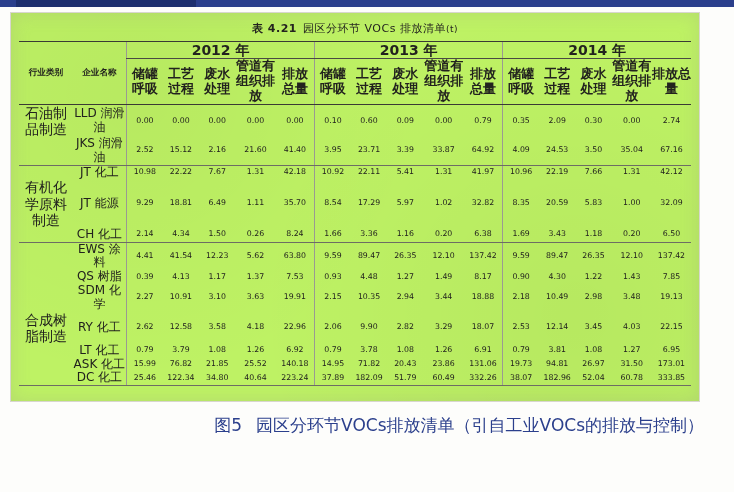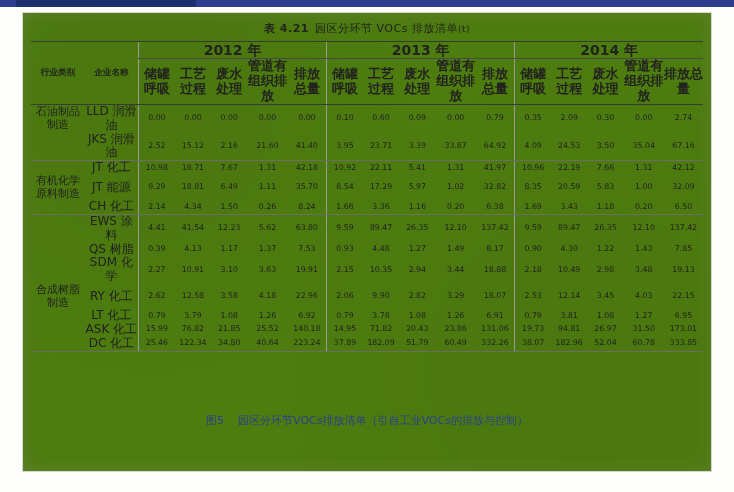--- a/index.html
+++ b/index.html
@@ -31,25 +31,25 @@
   .top-rule-inner {
     position: absolute;
     left: 16px;
     top: 0;
     width: 180px;
     height: 7px;
     background: #1e2f6e;
   }
   .scan {
     position: absolute;
-    left: 22px;
+    left: 10px;
     top: 12px;
     width: 690px;
-    height: 460px;
-    background: #4d7c0f;
+    height: 390px;
+    background: #bef264;
     border: 1px solid #d8d6cf;
     box-sizing: border-box;
     box-shadow: inset 0 0 18px rgba(150,147,138,0.25);
     overflow: hidden;
   }
   .scan-inner {
     position: absolute;
     left: 8px;
     top: 6px;
     right: 8px;
@@ -97,41 +97,41 @@
     border-bottom: 1.1px solid #3a3a34;
     line-height: 1.1;
   }
   .hdr-side {
     font-size: 8.6px;
     border-bottom: 1.1px solid #3a3a34;
     padding: 2px;
   }
   .sep-yr { border-left: 0.8px solid #9a9a92; }
   td.cat {
-    font-size: 11px;
+    font-size: 14px;
     line-height: 1.25;
     border-right: 0;
   }
   td.firm {
     font-size: 12px;
     line-height: 1.15;
   }
   td.num {
     font-size: 7.8px;
     font-family: "DejaVu Sans", "Liberation Sans", sans-serif;
   }
   tr.grp-end td { border-bottom: 0.9px solid #6d6d64; text-align: center; }
   .figcap {
     position: absolute;
     left: 30px;
     top: 412px;
     width: 674px;
-    text-align: center;
+    text-align: right;
     color: #2b3f8c;
-    font-size: 11px;
+    font-size: 17px;
     line-height: 1.55;
     font-family: "DejaVu Sans", "Liberation Sans", sans-serif;
   }
   .figcap .lbl { margin-right: 14px; }
   .noise {
     position: absolute;
     inset: 0;
     pointer-events: none;
     background:
       radial-gradient(circle at 18% 22%, rgba(0,0,0,0.035), rgba(0,0,0,0) 45%),
@@ -237,21 +237,21 @@
               <td class="num sep-yr">4.09</td>
               <td class="num">24.53</td>
               <td class="num">3.50</td>
               <td class="num">35.04</td>
               <td class="num">67.16</td>
             </tr>
             <tr>
               <td class="cat"></td>
               <td class="firm">JT 化工</td>
               <td class="num sep-yr">10.98</td>
-              <td class="num">18.71</td>
+              <td class="num">22.22</td>
               <td class="num">7.67</td>
               <td class="num">1.31</td>
               <td class="num">42.18</td>
               <td class="num sep-yr">10.92</td>
               <td class="num">22.11</td>
               <td class="num">5.41</td>
               <td class="num">1.31</td>
               <td class="num">41.97</td>
               <td class="num sep-yr">10.96</td>
               <td class="num">22.19</td>

